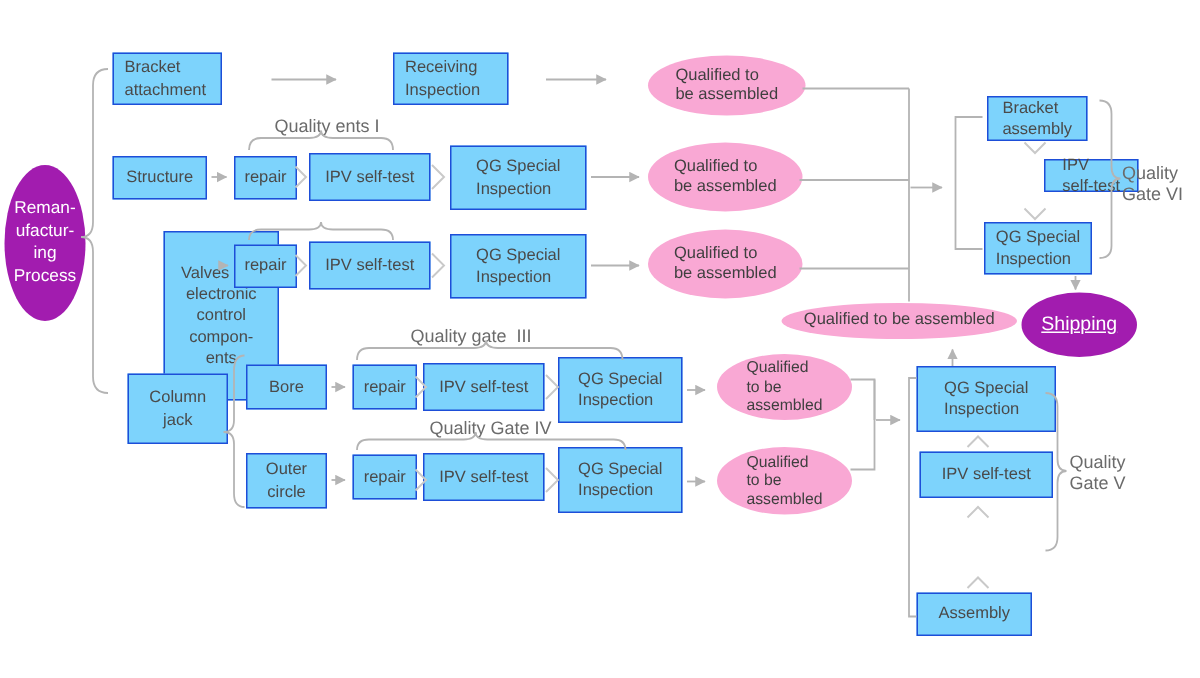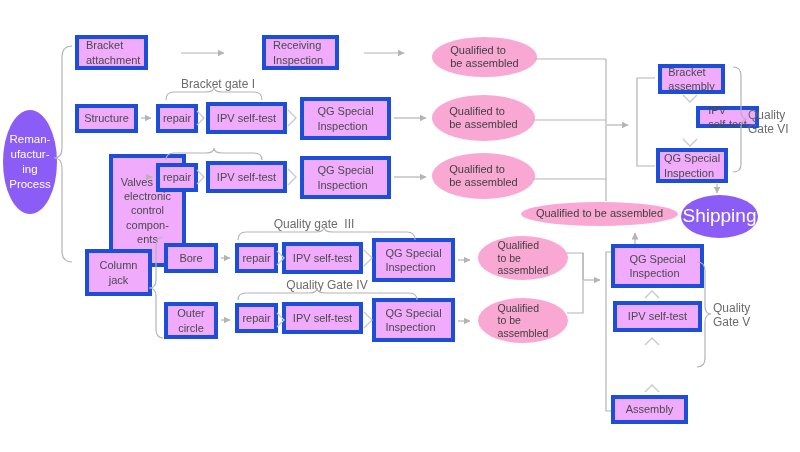--- a/index.html
+++ b/index.html
@@ -1,32 +1,32 @@
 <!DOCTYPE html>
 <html><head>
 <meta charset="utf-8">
 <style>
   html,body{margin:0;padding:0;background:#fff;}
   .canvas{position:relative;width:800px;height:452px;background:#fff;overflow:hidden;
           font-family:"Liberation Sans",sans-serif;}
   svg.wires{position:absolute;left:0;top:0;z-index:3;pointer-events:none;}
-  .bx{position:absolute;z-index:2;border:4px solid #1d4ed8;background:#f0abfc;color:#4a4a4a;
+  .bx{position:absolute;z-index:2;border:1px solid #1d4ed8;background:#7dd3fc;color:#4a4a4a;
       font-size:11px;line-height:1.3;display:flex;align-items:center;justify-content:center;
       text-align:center;white-space:pre-line;box-sizing:border-box;}
   .lb{text-align:left;}
   .ls{justify-content:flex-start;padding-left:7px;text-align:left;}
   .el{position:absolute;z-index:2;border-radius:50%;background:#f9a8d4;color:#3f3f3f;
       font-size:11px;line-height:1.2;display:flex;align-items:center;justify-content:center;
       text-align:left;white-space:pre-line;box-sizing:border-box;}
-  .eldark{background:#8b5cf6;color:#ffffff;text-align:center;font-size:11.5px;line-height:1.3;}
+  .eldark{background:#a21caf;color:#ffffff;text-align:center;font-size:11.5px;line-height:1.3;}
   .lbl{position:absolute;z-index:2;color:#6b6b6b;font-size:12px;line-height:1.2;
        white-space:pre-wrap;text-align:center;}
   .lbl.left{text-align:left;}
   .small{font-size:10.5px;}
-  .ship{font-size:19px;}
+  .ship{font-size:13px;text-decoration:underline;}
 </style>
 </head>
 <body>
 
 <div class="canvas">
 
   <svg class="wires" width="800" height="452" viewBox="0 0 800 452">
     <defs>
       <marker id="ah" markerWidth="9" markerHeight="8" refX="6.5" refY="3.5" orient="auto" markerUnits="userSpaceOnUse">
         <path d="M0,0 L7,3.5 L0,7 Z" fill="#b4b4b4"></path>
@@ -98,21 +98,21 @@
 ing
 Process</div>
 
   <div class="bx ls" style="left:75px;top:35px;width:73px;height:35px;">Bracket
 attachment</div>
   <div class="bx ls" style="left:262px;top:35px;width:77px;height:35px;">Receiving
 Inspection</div>
   <div class="el" style="left:432px;top:37px;width:105px;height:40px;">Qualified to
 be assembled</div>
 
-  <div class="lbl" style="left:163px;top:77px;width:110px;">Bracket gate I</div>
+  <div class="lbl" style="left:163px;top:77px;width:110px;">Quality ents I</div>
   <div class="bx" style="left:75px;top:104px;width:63px;height:29px;">Structure</div>
   <div class="bx" style="left:156px;top:104px;width:42px;height:29px;">repair</div>
   <div class="bx" style="left:206px;top:102px;width:81px;height:32px;">IPV self-test</div>
   <div class="bx lb" style="left:300px;top:97px;width:91px;height:43px;">QG Special
 Inspection</div>
   <div class="el" style="left:432px;top:95px;width:103px;height:46px;">Qualified to
 be assembled</div>
 
   <div class="bx" style="left:70px;top:154px;width:77px;height:113px;margin-left:39px;">Valves and
 electronic

